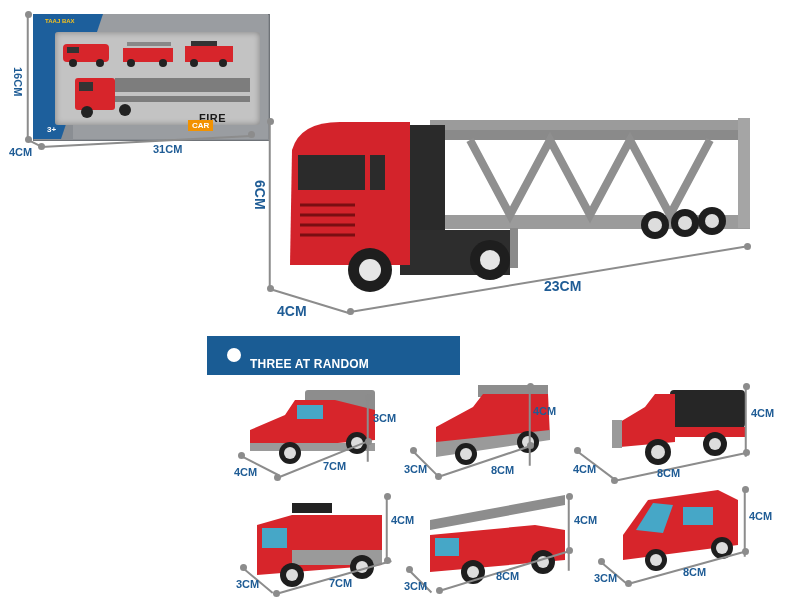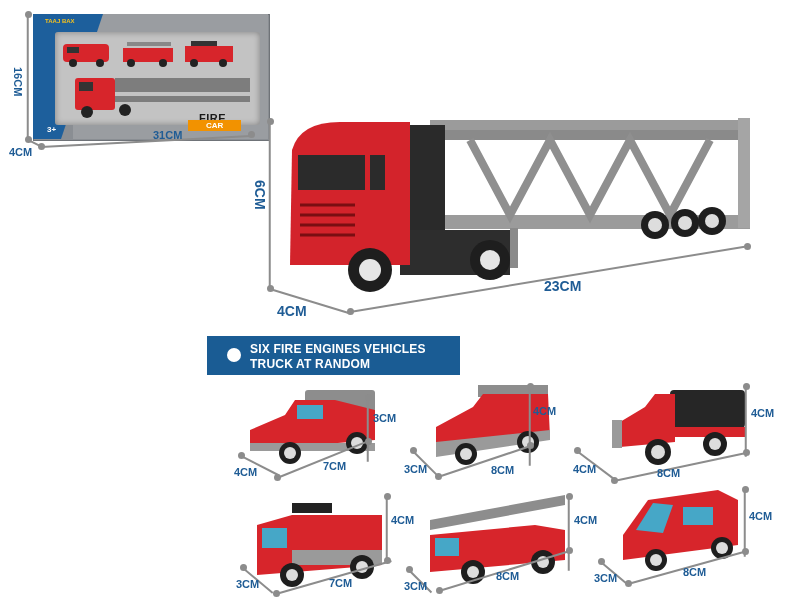--- a/index.html
+++ b/index.html
@@ -9,21 +9,21 @@
   .line{position:absolute;background:#8c8c8c;height:1.5px;transform-origin:0 50%;}
   .dot{position:absolute;width:7px;height:7px;border-radius:50%;background:#8c8c8c;margin:-3.5px 0 0 -3.5px;}
   .box{position:absolute;left:33px;top:14px;width:235px;height:125px;}
   .box-front{position:absolute;left:0;top:0;width:235px;height:125px;background:#8a8e93;border:1px solid #6f7378;}
   .box-blue{position:absolute;left:0;top:0;width:70px;height:125px;background:#1d5f9c;clip-path:polygon(0 0,100% 0,40% 100%,0 100%);}
   .box-gray{position:absolute;left:40px;top:0;width:195px;height:125px;background:#9a9da1;}
   .box-window{position:absolute;left:22px;top:18px;width:205px;height:93px;background:#c3c3c3;border-radius:3px;box-shadow:inset 0 0 6px rgba(0,0,0,.35);}
   .brand{position:absolute;left:12px;top:4px;font-size:6px;color:#f6c21d;font-weight:bold;}
   .age{position:absolute;left:14px;top:111px;font-size:8px;color:#fff;font-weight:bold;}
   .truck-label{position:absolute;left:166px;top:98px;font-size:11px;font-weight:bold;color:#1a1a1a;letter-spacing:.5px;}
-  .car-label{position:absolute;left:155px;top:106px;font-size:8px;font-weight:bold;color:#fff;background:#f29200;padding:1px 18px;}
+  .car-label{position:absolute;left:155px;top:106px;font-size:8px;font-weight:bold;color:#fff;background:#f29200;padding:1px 4px;}
   .banner{position:absolute;left:207px;top:336px;width:253px;height:39px;background:#1a5c94;}
   .banner-dot{position:absolute;left:20px;top:12px;width:14px;height:14px;border-radius:50%;background:#fff;}
   .banner-t{position:absolute;left:43px;color:#fff;font-weight:bold;font-size:12px;letter-spacing:.2px;}
   .vehicle{position:absolute;}
 </style>
 </head>
 <body>
 
 <div>
   <div class="box">
@@ -69,21 +69,21 @@
 
   <div class="line" style="left:28px;top:14px;width:125px;transform:rotate(90deg);"></div>
   <div class="dot" style="left:28px;top:14px;"></div>
     <div class="dot" style="left:28px;top:139px;"></div>
   <div class="line" style="left:28px;top:139px;width:14px;transform:rotate(26deg);"></div>
   <div class="dot" style="left:41px;top:146px;"></div>
   <div class="line" style="left:41px;top:146px;width:210px;transform:rotate(-3deg);"></div>
   <div class="dot" style="left:251px;top:134px;"></div>
   <div class="abs dim" style="left:2px;top:67px;font-size:11px;transform:rotate(90deg);transform-origin:left top;left:24px;">16CM</div>
   <div class="abs dim" style="left:9px;top:146px;font-size:11px;">4CM</div>
-  <div class="abs dim" style="left:153px;top:129px;font-size:11px;">31CM</div>
+  <div class="abs dim" style="left:153px;top:143px;font-size:11px;">31CM</div>
 </div>
 
 <div>
   <svg class="abs" style="left:270px;top:110px;" width="500" height="200" viewBox="0 0 500 200">
 
     <g>
       <rect x="160" y="10" width="320" height="10" fill="#9b9b9b"></rect>
       <rect x="160" y="105" width="320" height="14" fill="#9b9b9b"></rect>
       <polygon points="160,20 480,20 480,30 160,30" fill="#8a8a8a"></polygon>
       <polyline points="200,30 240,105 280,30 320,105 360,30 400,105 440,30" stroke="#8f8f8f" stroke-width="8" fill="none"></polyline>
@@ -123,22 +123,21 @@
   <div class="dot" style="left:350px;top:311px;"></div>
   <div class="line" style="left:350px;top:311px;width:400px;transform:rotate(-9.4deg);"></div>
   <div class="dot" style="left:747px;top:246px;"></div>
   <div class="abs dim" style="left:268px;top:180px;font-size:14px;transform:rotate(90deg);transform-origin:left top;">6CM</div>
   <div class="abs dim" style="left:277px;top:303px;font-size:14px;">4CM</div>
   <div class="abs dim" style="left:544px;top:278px;font-size:14px;">23CM</div>
 </div>
 
 <div class="banner">
   <div class="banner-dot"></div>
-  <div class="banner-t" style="top:6px;">SIX FIRE ENGINES VEHICLES</div>
-  <div class="banner-t" style="top:21px;">TRUCK AT RANDOM</div>
+  <div class="banner-t" style="top:21px;">THREE AT RANDOM</div>
 </div>
 
 <div class="vehicle" style="left:245px;top:385px;">
   <svg width="140" height="90" viewBox="0 0 140 90">
     <rect x="60" y="5" width="70" height="22" rx="3" fill="#8d8d8d"></rect>
     <path d="M5,45 L40,30 L50,15 L90,15 L130,25 L130,55 L5,65 Z" fill="#d7252b"></path>
     <rect x="52" y="20" width="26" height="14" fill="#46a7c7"></rect>
     <rect x="5" y="58" width="125" height="8" fill="#9a9a9a"></rect>
     <circle cx="45" cy="68" r="11" fill="#1e1e1e"></circle>
       <circle cx="45" cy="68" r="6" fill="#ddd"></circle>

